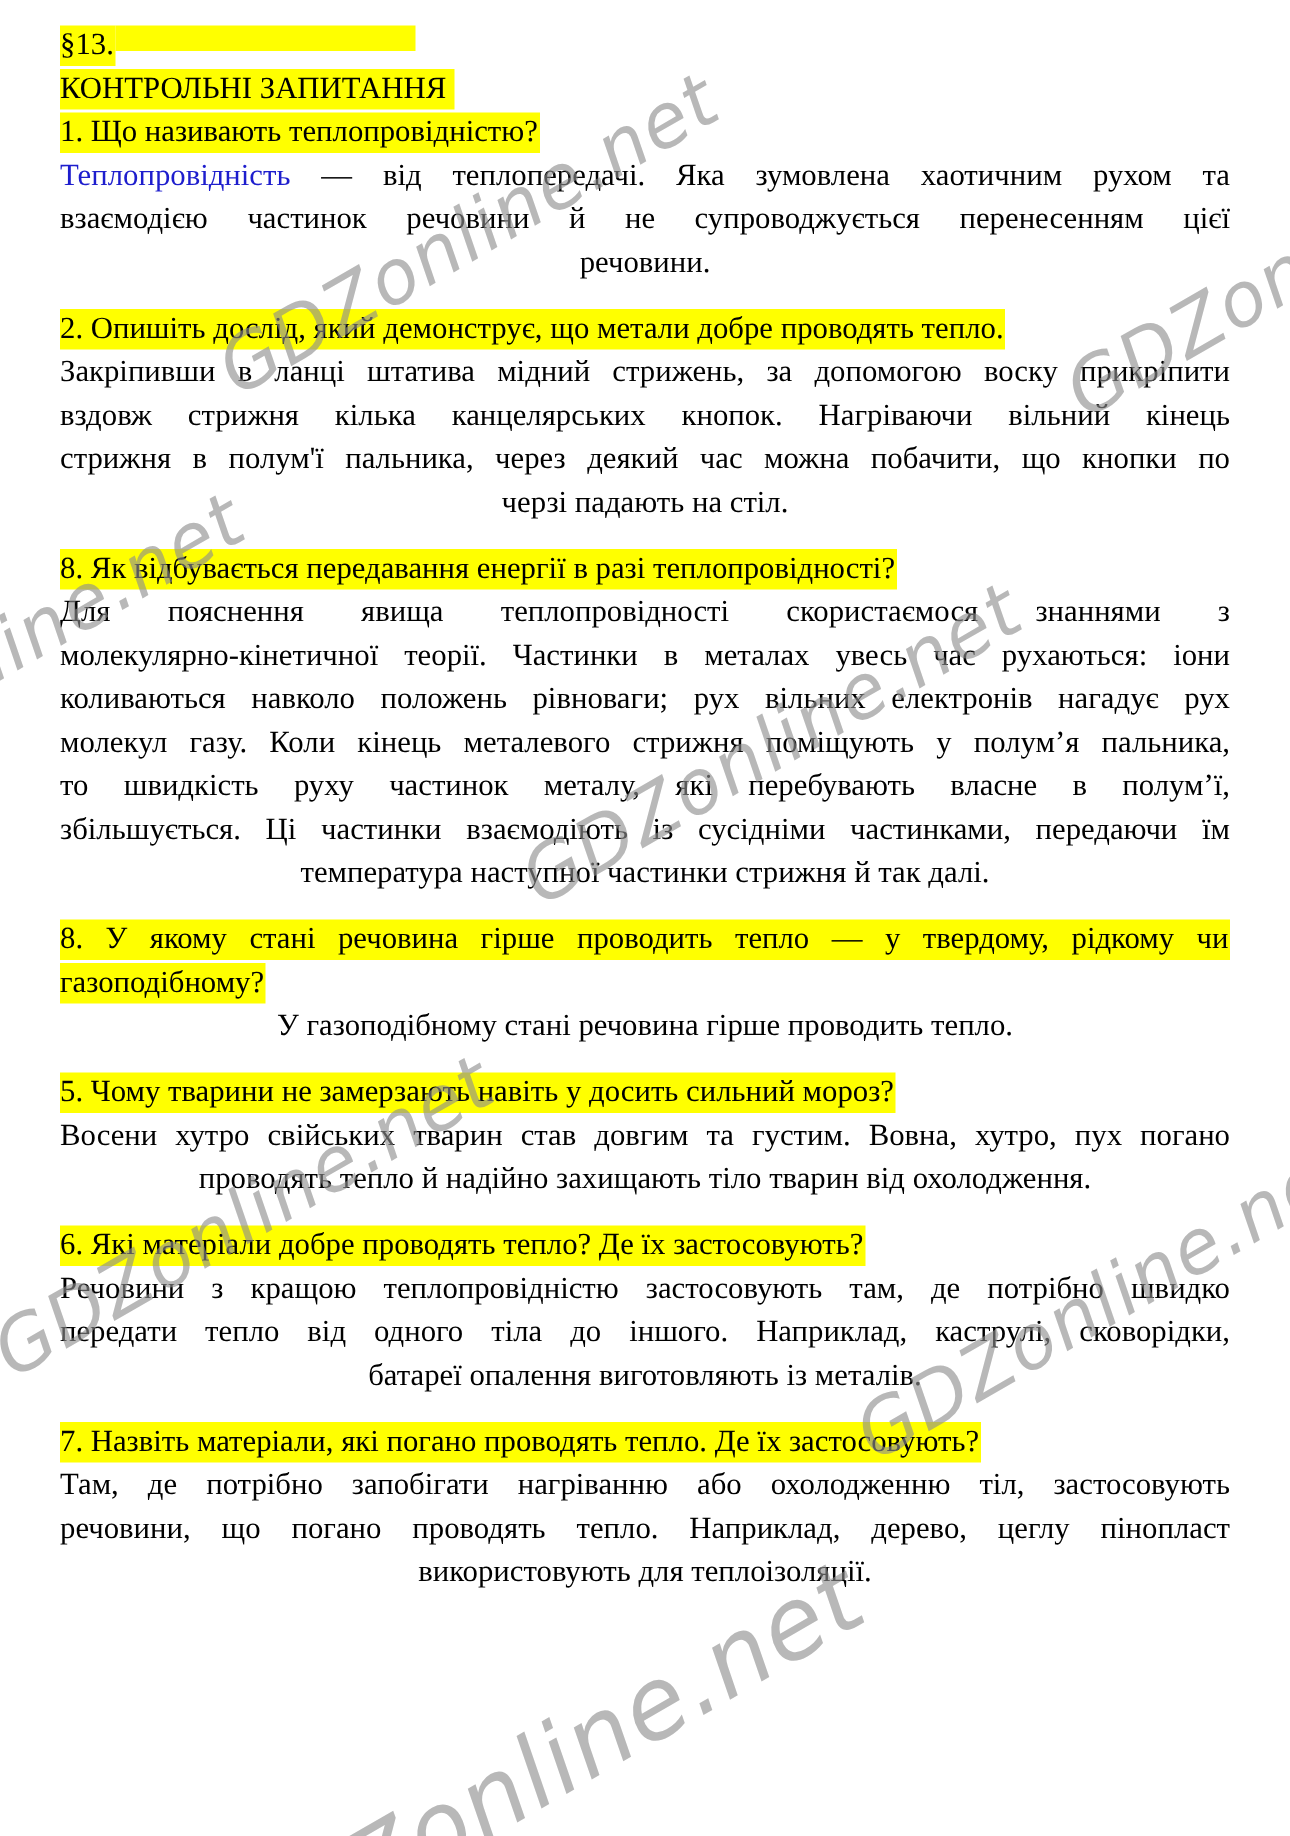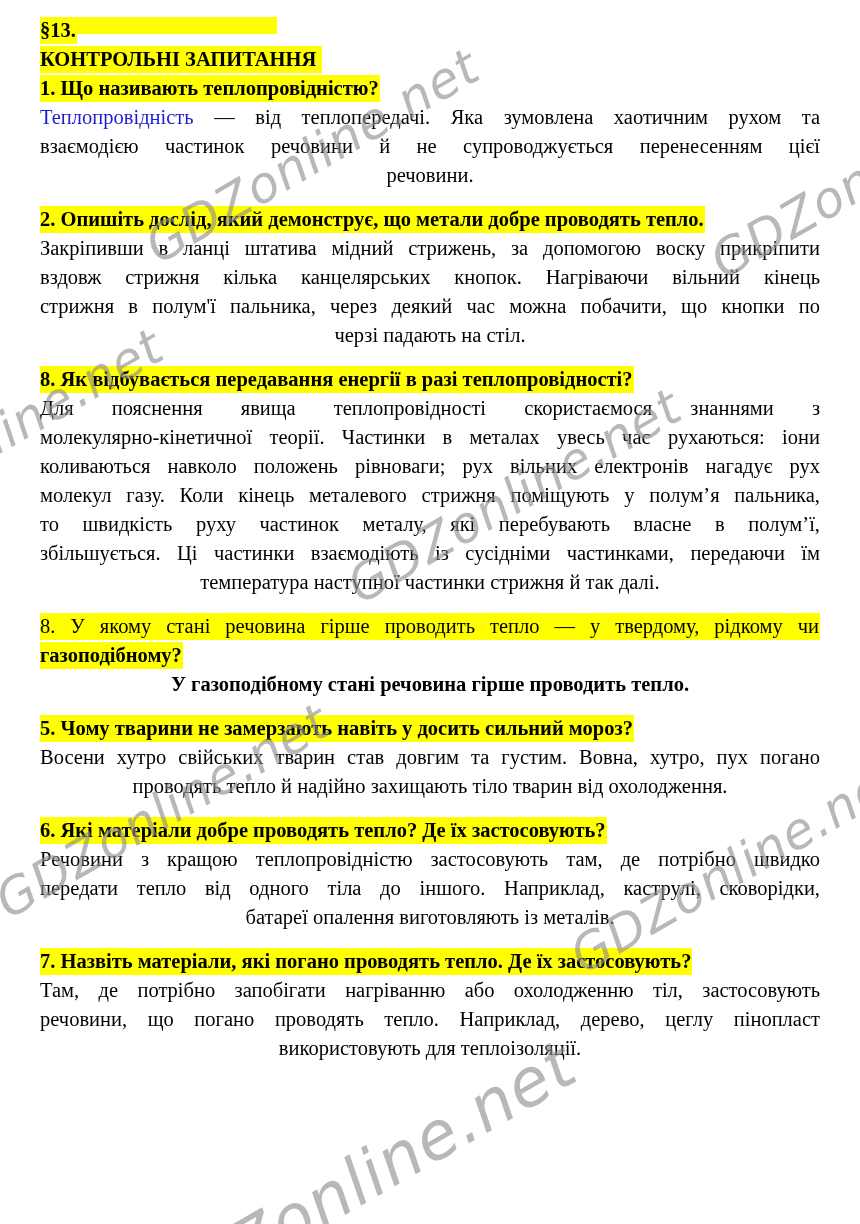--- a/index.html
+++ b/index.html
@@ -12,21 +12,21 @@
     font-size:20.5px;
     line-height:29px;
     color:#000;
   }
   .content{
     position:absolute;
     left:40px;top:16px;
     width:780px;
   }
   .block{margin-top:15px;}
-  .line{text-align:left;font-weight:bold;}
+  .line{text-align:left;}
   .jline{text-align:justify;text-align-last:justify;}
   .jline.last,.line.last{text-align:center;text-align-last:auto;}
   mark.hl{
     background:var(--hl,#ffff00);
     color:inherit;
     padding:2px 1px 3px 0;
   }
   mark.hl.tail{padding-right:6px;}
   .hl-strip{
     display:inline-block;

